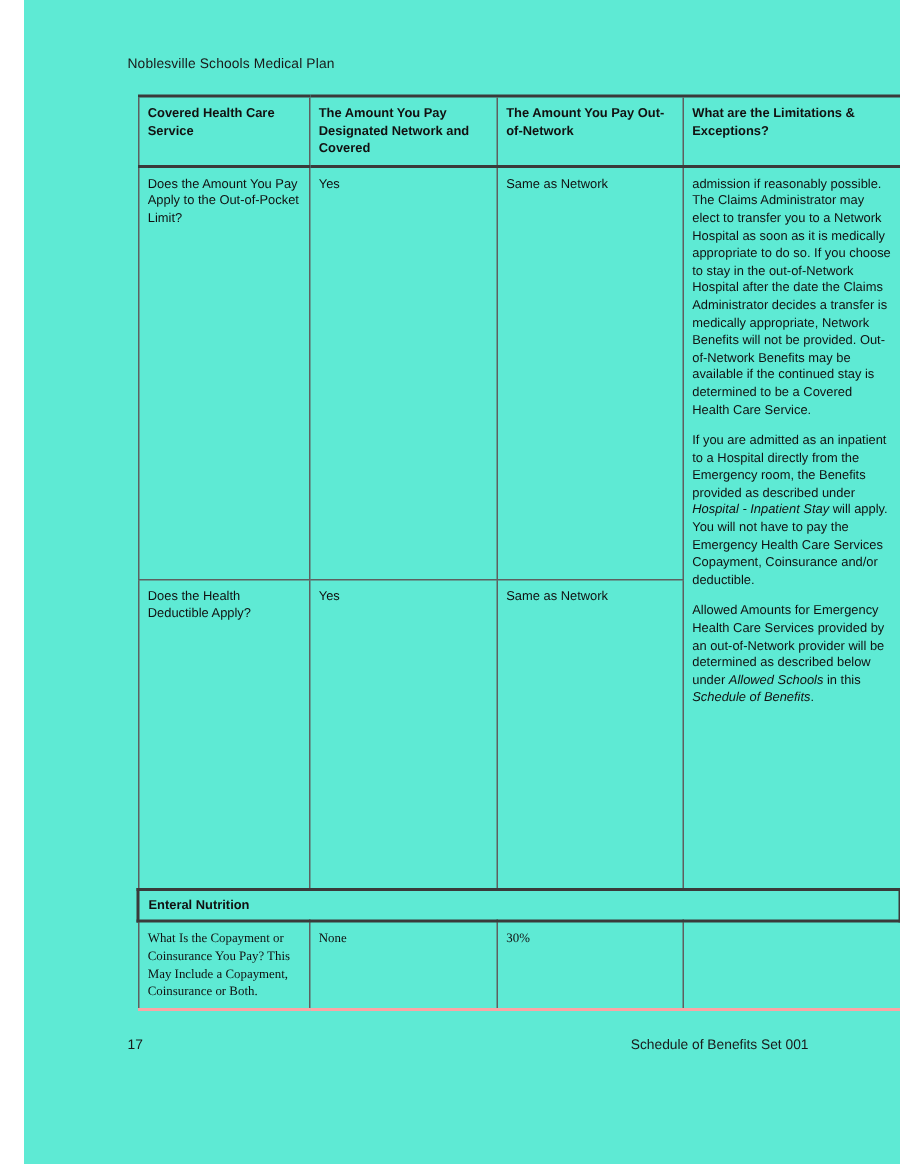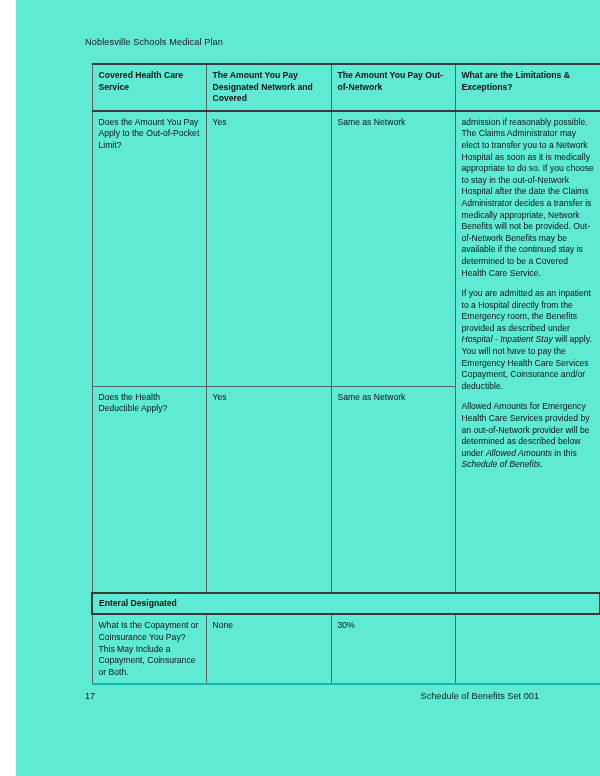--- a/index.html
+++ b/index.html
@@ -67,21 +67,22 @@
   tr.section-row td {
     font-weight: bold;
     border-top: 2px solid #3a3a3a;
     border-bottom: 2px solid #3a3a3a;
     border-left: 2px solid #3a3a3a;
     border-right: 2px solid #3a3a3a;
     padding-top: 4px;
     padding-bottom: 4px;
   }
   tr.last-row td {
-    border-bottom: 2px solid #14b8a6;
+    border-bottom: 2px solid #fca5a5;
+    font-family: Liberation Serif, serif;
   }
   .note-p {
     margin: 0 0 9px 0;
   }
   .note-p:last-child {
     margin-bottom: 0;
   }
   .ital {
     font-style: italic;
     text-align: right;
@@ -118,30 +119,30 @@
       </tr>
     </thead>
     <tbody>
       <tr>
         <td class="c1 first-col-left">Does the Amount You Pay Apply to the Out-of-Pocket Limit?</td>
         <td class="c2">Yes</td>
         <td class="c3">Same as Network</td>
         <td class="c4 last-col-right tall-cell" rowspan="2" id="limitations-cell">
             <div class="note-p"><span>admission if reasonably possible. The Claims Administrator may elect to transfer you to a Network Hospital as soon as it is medically appropriate to do so. If you choose to stay in the out-of-Network Hospital after the date the Claims Administrator decides a transfer is medically appropriate, Network Benefits will not be provided. Out-of-Network Benefits may be available if the continued stay is determined to be a Covered Health Care Service.</span></div>
             <div class="note-p"><span>If you are admitted as an inpatient to a Hospital directly from the Emergency room, the Benefits provided as described under </span><span class="ital">Hospital - Inpatient Stay</span><span> will apply. You will not have to pay the Emergency Health Care Services Copayment, Coinsurance and/or deductible.</span></div>
-            <div class="note-p"><span>Allowed Amounts for Emergency Health Care Services provided by an out-of-Network provider will be determined as described below under </span><span class="ital">Allowed Amounts</span><span> in this </span><span class="ital">Schedule of Benefits</span><span>.</span></div>
+            <div class="note-p"><span>Allowed Amounts for Emergency Health Care Services provided by an out-of-Network provider will be determined as described below under </span><span class="ital">Allowed Schools</span><span> in this </span><span class="ital">Schedule of Benefits</span><span>.</span></div>
           </td>
       </tr>
       <tr>
         <td class="c1 first-col-left">Does the Health Deductible Apply?</td>
         <td class="c2">Yes</td>
         <td class="c3">Same as Network</td>
       </tr>
       <tr class="section-row">
-        <td colspan="4">Enteral Designated</td>
+        <td colspan="4">Enteral Nutrition</td>
       </tr>
       <tr class="last-row">
         <td class="c1 first-col-left">What Is the Copayment or Coinsurance You Pay? This May Include a Copayment, Coinsurance or Both.</td>
         <td class="c2">None</td>
         <td class="c3">30%</td>
         <td class="c4 last-col-right"></td>
       </tr>
     </tbody>
   </table>
 

